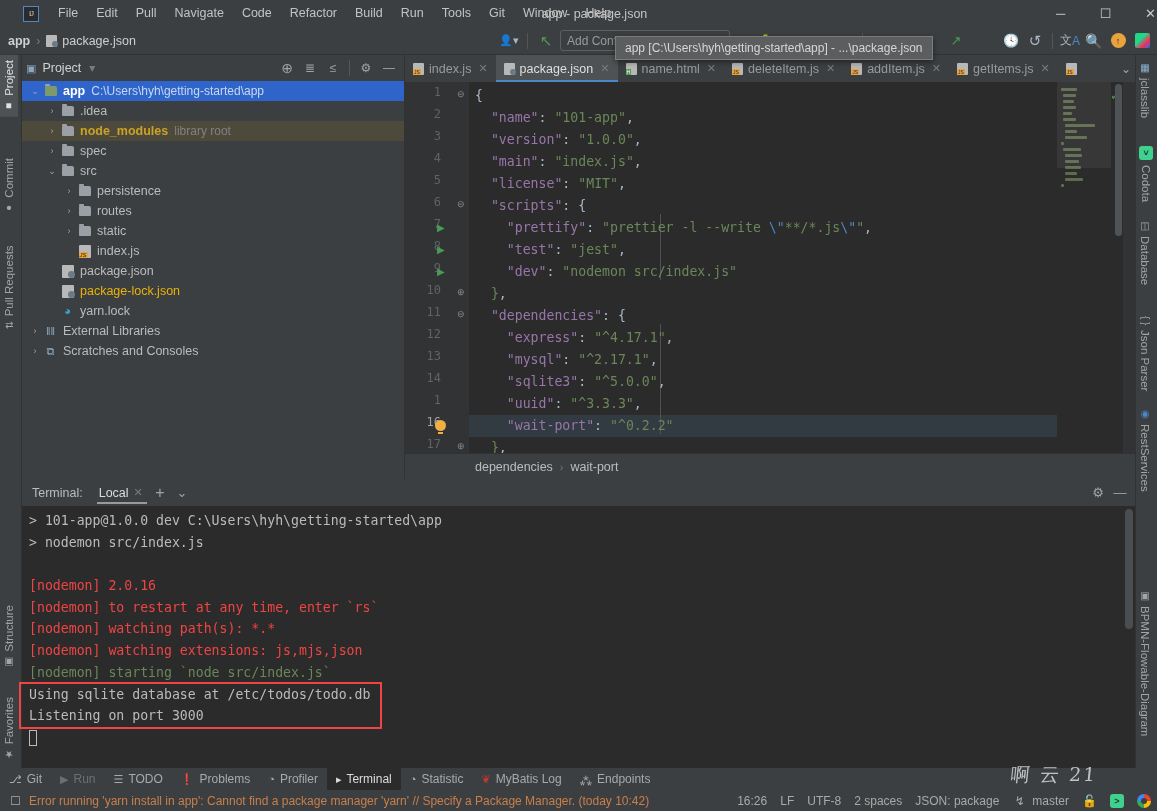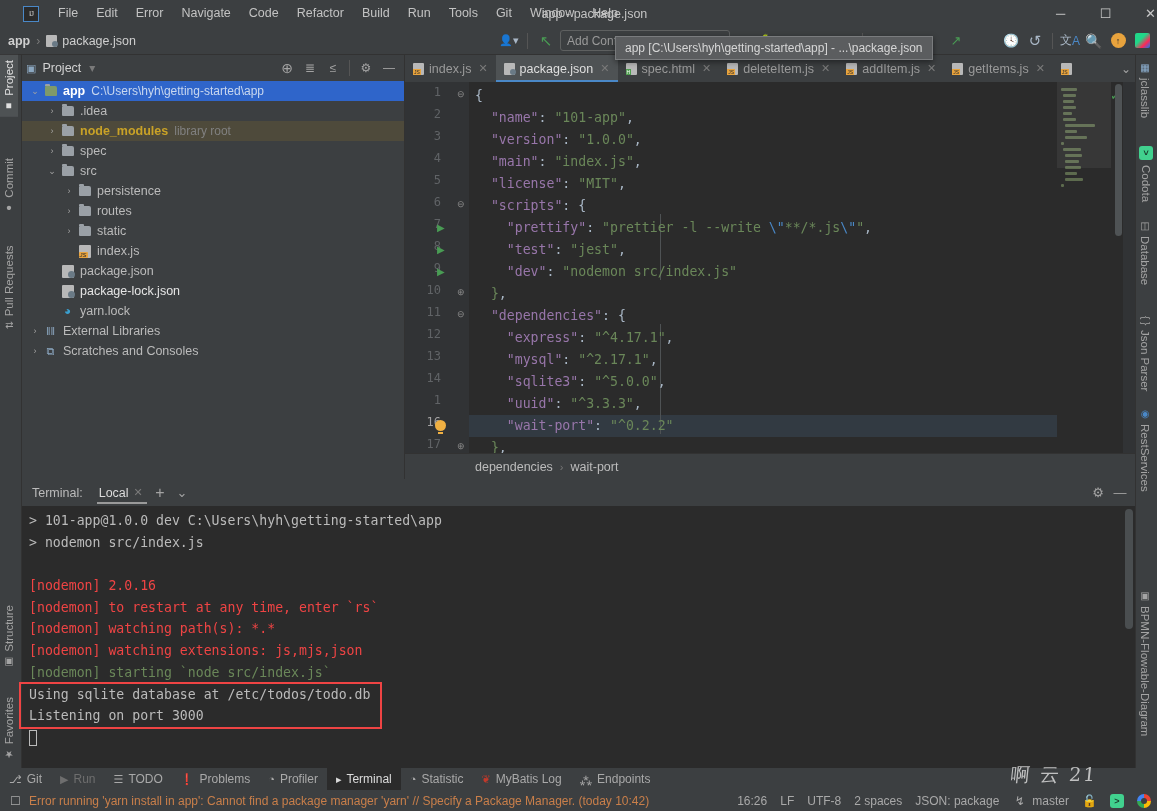--- a/index.html
+++ b/index.html
@@ -97,21 +97,21 @@
   .arrow { width: 14px; text-align: center; color: #a3a3a3; font-size: 9px; flex: 0 0 14px; }
   .nicon { width: 17px; display: flex; align-items: center; justify-content: center; flex: 0 0 17px; }
   .folder { width: 12px; height: 10px; background: #9aa0a6; border-radius: 1px 2px 1px 1px; position: relative; }
   .folder::before { content:""; position:absolute; top:-2px; left:0; width:5px; height:2px; background:#9aa0a6; border-radius:1px 1px 0 0;}
   .fileicon { width: 12px; height: 13px; background: #b8b8b8; border-radius: 1px; position: relative; }
   .fileicon span { position:absolute; bottom:0; left:0; font-size:6px; color:#2b2b2b; background:#e8a33d;
                    padding:0 1px; line-height:6px; border-radius:1px; font-family:"Liberation Sans",sans-serif;}
   .nlabel { margin-left: 4px; }
   .ngray { color: #808080; margin-left: 6px; font-size: 12px; }
   .c-yellow { color: #c9a227; font-weight: bold; }
-  .c-orange { color: #e5e5e5; }
+  .c-orange { color: #eab308; }
   .pkgicon { width:12px;height:13px;background:#b8b8b8;border-radius:1px;position:relative;}
   .pkgicon::after{content:"";position:absolute;bottom:0;right:-1px;width:7px;height:7px;border-radius:50%;background:#6a7a86;}
 
   
   .ed { position: absolute; left: 405px; top: 55px; right: 22px; height: 424px; background: #2b2b2b; }
   .tabs { height: 27px; background: #3c3f41; display: flex; align-items: stretch; position: relative; }
   .tab { display: flex; align-items: center; gap: 5px; padding: 0 8px; font-size: 12.5px;
          color: #9a9a9a; position: relative; white-space: nowrap; }
   .tab.active { background: #4e5254; color: #dfdfdf; }
   .tab.active::after { content:""; position:absolute; left:0; right:0; bottom:0; height:2px; background:#4a88c7; }
@@ -211,21 +211,21 @@
 </style>
 </head>
 <body>
 
 <div id="app">
 
   <div class="menubar">
     <div class="ij-logo">IJ</div>
     <div class="menu-item">File</div>
     <div class="menu-item">Edit</div>
-    <div class="menu-item">Error</div>
+    <div class="menu-item">Pull</div>
     <div class="menu-item">Navigate</div>
     <div class="menu-item">Code</div>
     <div class="menu-item">Refactor</div>
     <div class="menu-item">Build</div>
     <div class="menu-item">Run</div>
     <div class="menu-item">Tools</div>
     <div class="menu-item">Git</div>
     <div class="menu-item">Window</div>
     <div class="menu-item">Help</div>
     <div class="win-title">app - package.json</div>
@@ -451,21 +451,21 @@
           <span>index.js</span>
           <span class="x">✕</span>
         </div>
         <div class="tab active">
           <span class="tabicon-pkg"></span>
           <span>package.json</span>
           <span class="x">✕</span>
         </div>
         <div class="tab">
           <span class="tabicon-h"></span>
-          <span>spec.html</span>
+          <span>name.html</span>
           <span class="x">✕</span>
         </div>
         <div class="tab">
           <span class="tabicon-js"></span>
           <span>deleteItem.js</span>
           <span class="x">✕</span>
         </div>
         <div class="tab">
           <span class="tabicon-js"></span>
           <span>addItem.js</span>

